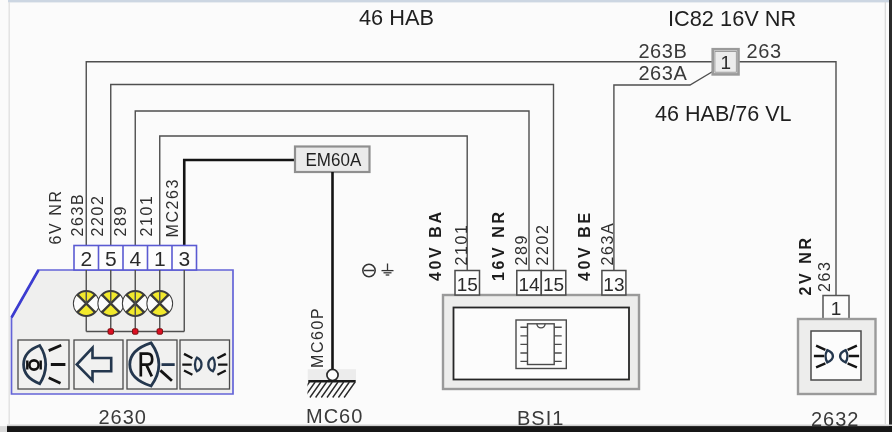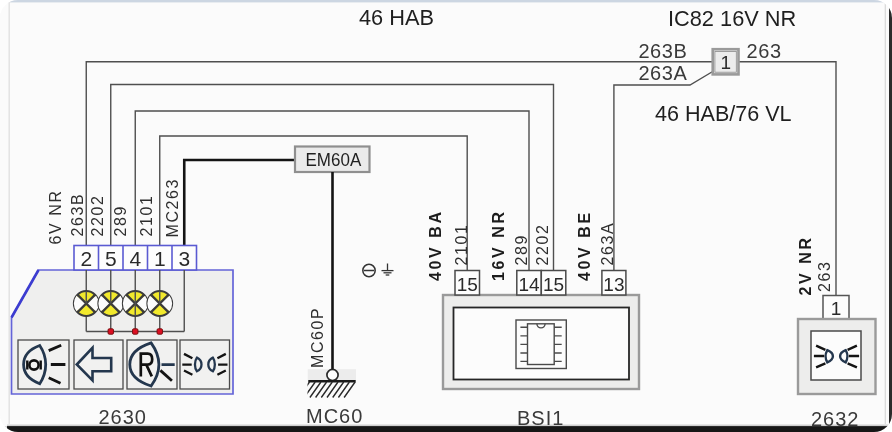--- a/index.html
+++ b/index.html
@@ -1,16 +1,16 @@
 <!DOCTYPE html>
 <html><head>
 <meta charset="utf-8">
 <style>
 html,body{margin:0;padding:0;background:#fff;}
-.page{position:relative;width:892px;height:432px;overflow:hidden;background:#fbfbfb;border-radius:18px;}
+.page{position:relative;width:892px;height:432px;overflow:hidden;background:#fbfbfb;}
 text{font-family:"Liberation Sans",sans-serif;fill:#1f1f1f;}
 .h{font-size:22px;letter-spacing:0px;}
 .wl{font-size:20px;letter-spacing:0.6px;fill:#3a3a3a;}
 .rl{font-size:16px;letter-spacing:1.6px;fill:#2e2e2e;}
 .rlb{font-size:16px;letter-spacing:2.6px;font-weight:bold;fill:#1c1c1c;}
 .pn{font-size:21px;fill:#2a2a2a;text-anchor:middle;}
 .pn2{font-size:19px;fill:#2a2a2a;text-anchor:middle;}
 .cl{font-size:20px;letter-spacing:1px;fill:#3a3a3a;}
 </style>
 </head>

